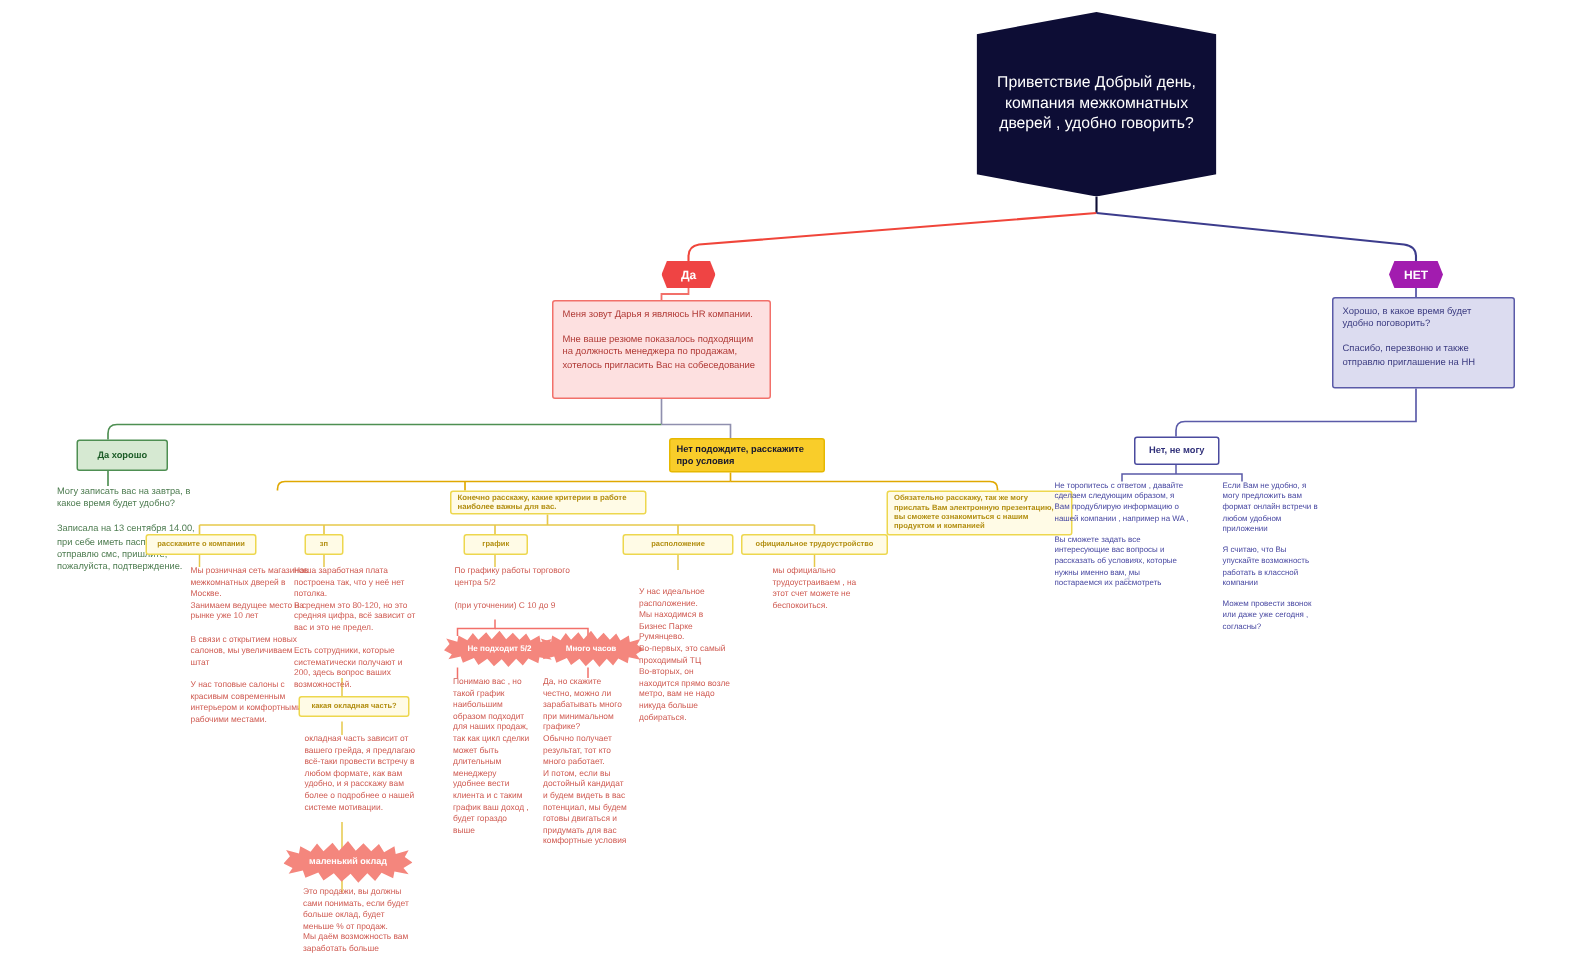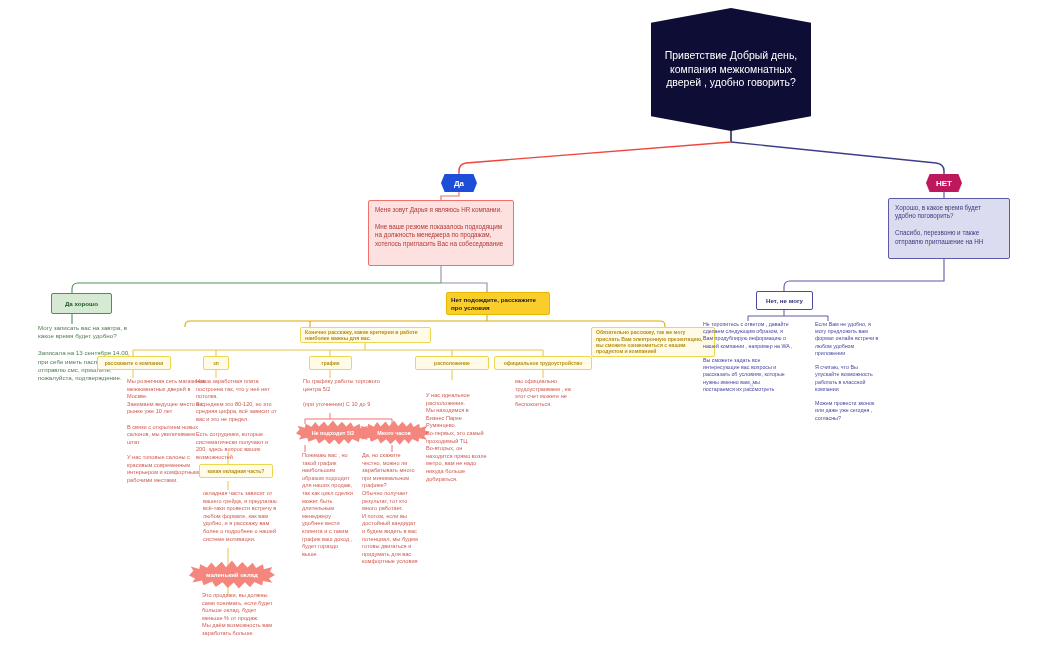--- a/index.html
+++ b/index.html
@@ -24,22 +24,22 @@
     border-radius:2px;
   }
   .hex .txt{font-size:10.5px;line-height:13.5px;font-weight:400;padding:0 12px;}
 
   
   .pill{
     position:absolute;color:#fff;font-size:8px;font-weight:700;
     display:flex;align-items:center;justify-content:center;
     clip-path:polygon(10% 0%,90% 0%,100% 50%,90% 100%,10% 100%,0% 50%);
   }
-  .pill.red{background:#1d4ed8;}
-  .pill.blue{background:#be185d;}
+  .pill.red{background:#ef4444;}
+  .pill.blue{background:#a21caf;}
 
   
   .box{position:absolute;box-sizing:border-box;border-radius:2px;}
   .box .inner{padding:5px 6px;font-size:6.3px;line-height:8.4px;white-space:pre-line;}
 
   .box.pink{background:#fde0e0;border:1.1px solid #f2706a;color:#b03a36;}
   .box.lav {background:#dcdcf0;border:1.1px solid #5a5aa8;color:#3b3b80;}
 
   
   .chip{position:absolute;box-sizing:border-box;border-radius:2px;

